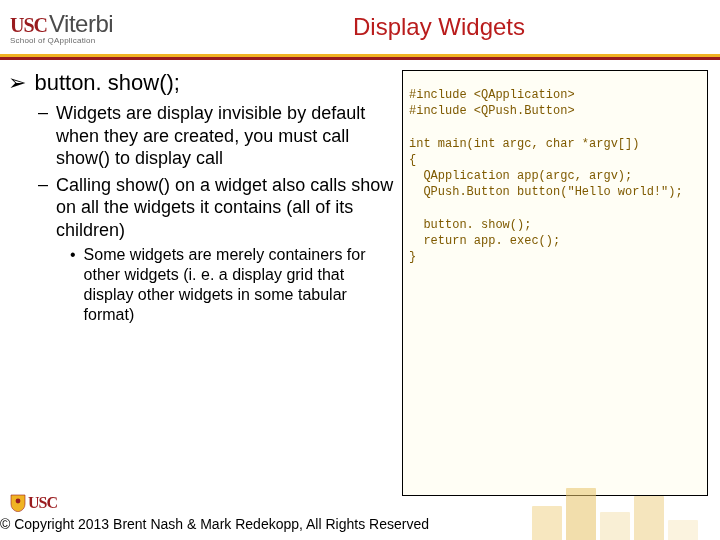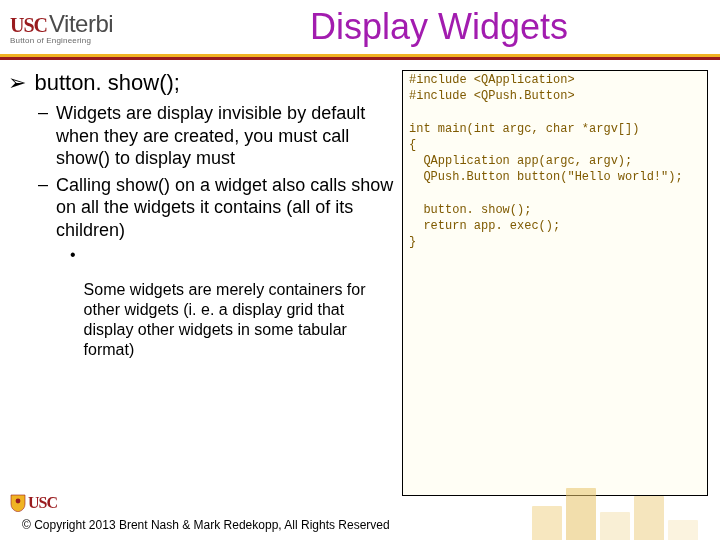--- a/index.html
+++ b/index.html
@@ -5,68 +5,68 @@
   * { box-sizing: border-box; margin: 0; padding: 0; }
   html, body { width: 720px; height: 540px; font-family: Arial, Helvetica, sans-serif; background: #fff; }
   .slide { position: relative; width: 720px; height: 540px; overflow: hidden; }
 
   .header { height: 54px; display: flex; align-items: center; }
   .logo-block { width: 158px; display: flex; flex-direction: column; align-items: flex-start; padding-left: 10px; }
   .usc-line { display: flex; align-items: baseline; gap: 2px; }
   .usc { font-family: "Times New Roman", serif; font-weight: bold; font-size: 20px; color: #991b1e; letter-spacing: -1px; }
   .viterbi { font-family: Arial, sans-serif; font-weight: 300; font-size: 24px; color: #4b4b4b; letter-spacing: -0.5px; }
   .school-sub { font-size: 8px; color: #6a6a6a; letter-spacing: 0.2px; margin-top: -2px; }
-  .title { flex: 1; text-align: center; font-size: 36px; color: #a21caf; font-weight: 400; }
+  .title { flex: 1; text-align: center; font-size: 24px; color: #b91c1c; font-weight: 400; }
 
   .rule-gold { height: 3px; background: #f0b323; }
   .rule-red  { height: 3px; background: #991b1e; }
 
   .body { display: flex; padding: 10px 8px 0 8px; gap: 6px; }
   .left { width: 388px; }
   .right { width: 306px; }
 
   .bullet-lvl1 { display: flex; gap: 8px; font-size: 22px; margin-bottom: 6px; }
   .arrow-mark { font-family: Arial; color: #000; line-height: 1; padding-top: 2px; }
   .bullet-lvl1 .txt { line-height: 1.2; }
 
   .bullet-lvl2 { display: flex; gap: 8px; font-size: 18px; margin: 4px 0 4px 30px; }
   .dash { color: #000; line-height: 1.2; }
   .bullet-lvl2 .txt { line-height: 1.25; }
 
   .bullet-lvl3 { display: flex; gap: 8px; font-size: 16px; margin: 4px 0 4px 62px; }
   .dot { line-height: 1.2; }
-  .bullet-lvl3 .txt { line-height: 1.25; margin-top: 35px; }
+  .bullet-lvl3 .txt { line-height: 1.25; }
 
   .bold-inline { font-weight: 400; }
 
   .code-box {
     border: 1px solid #000;
     background: #fffef5;
-    padding: 1px 6px;
+    padding: 16px 6px;
     font-family: "Courier New", monospace;
     font-size: 12px;
     color: #7f5a00;
     line-height: 1.35;
     height: 426px;
     white-space: pre;
     overflow: hidden;
   }
 
   .usc-footer {
     position: absolute; left: 10px; bottom: 28px;
     display: flex; align-items: center; gap: 2px;
   }
   .shield {
     width: 16px; height: 18px;
   }
   .usc-small { font-family: "Times New Roman", serif; font-weight: bold; font-size: 16px; color: #991b1e; letter-spacing: -1px; }
 
   .copyright {
-    position: absolute; left: 22px; bottom: 8px;
-    font-size: 12px; color: #000;
+    position: absolute; left: 0; bottom: 8px;
+    font-size: 14px; color: #000;
   }
 
   .deco-bars {
     position: absolute; right: 18px; bottom: 0px;
     width: 170px; height: 60px; pointer-events: none;
   }
   .bar { position: absolute; bottom: 0; border-radius: 1px 1px 0 0; opacity: 0.55; }
   .bar.b1 { left: 0;   width: 30px; height: 34px; background: #f1d38a; }
   .bar.b2 { left: 34px;width: 30px; height: 52px; background: #e8c368; }
   .bar.b3 { left: 68px;width: 30px; height: 28px; background: #f4e2b2; }
@@ -77,39 +77,39 @@
 <body>
 
 <div class="slide">
 
   <div class="header">
     <div class="logo-block">
       <div class="usc-line">
         <span class="usc">USC</span>
         <span class="viterbi">Viterbi</span>
       </div>
-      <div class="school-sub">Button of Engineering</div>
+      <div class="school-sub">School of QApplication</div>
     </div>
     <div class="title">Display Widgets</div>
   </div>
   <div class="rule-gold"></div>
   <div class="rule-red"></div>
 
   <div class="body">
     <div class="left">
 
       <div class="bullet-lvl1">
         <span class="arrow-mark">➢</span>
         <span class="txt">button. show();</span>
       </div>
 
       <div class="bullet-lvl2">
         <span class="dash">–</span>
         <span class="txt">
-          <span>Widgets are display invisible by default when they are created, you must call </span><span class="bold-inline">show()</span><span> to display must</span>
+          <span>Widgets are display invisible by default when they are created, you must call </span><span class="bold-inline">show()</span><span> to display call</span>
         </span>
       </div>
 
       <div class="bullet-lvl2">
         <span class="dash">–</span>
         <span class="txt">Calling show() on a widget also calls show on all the widgets it contains (all of its children)</span>
       </div>
 
       <div class="bullet-lvl3">
         <span class="dot">•</span>

